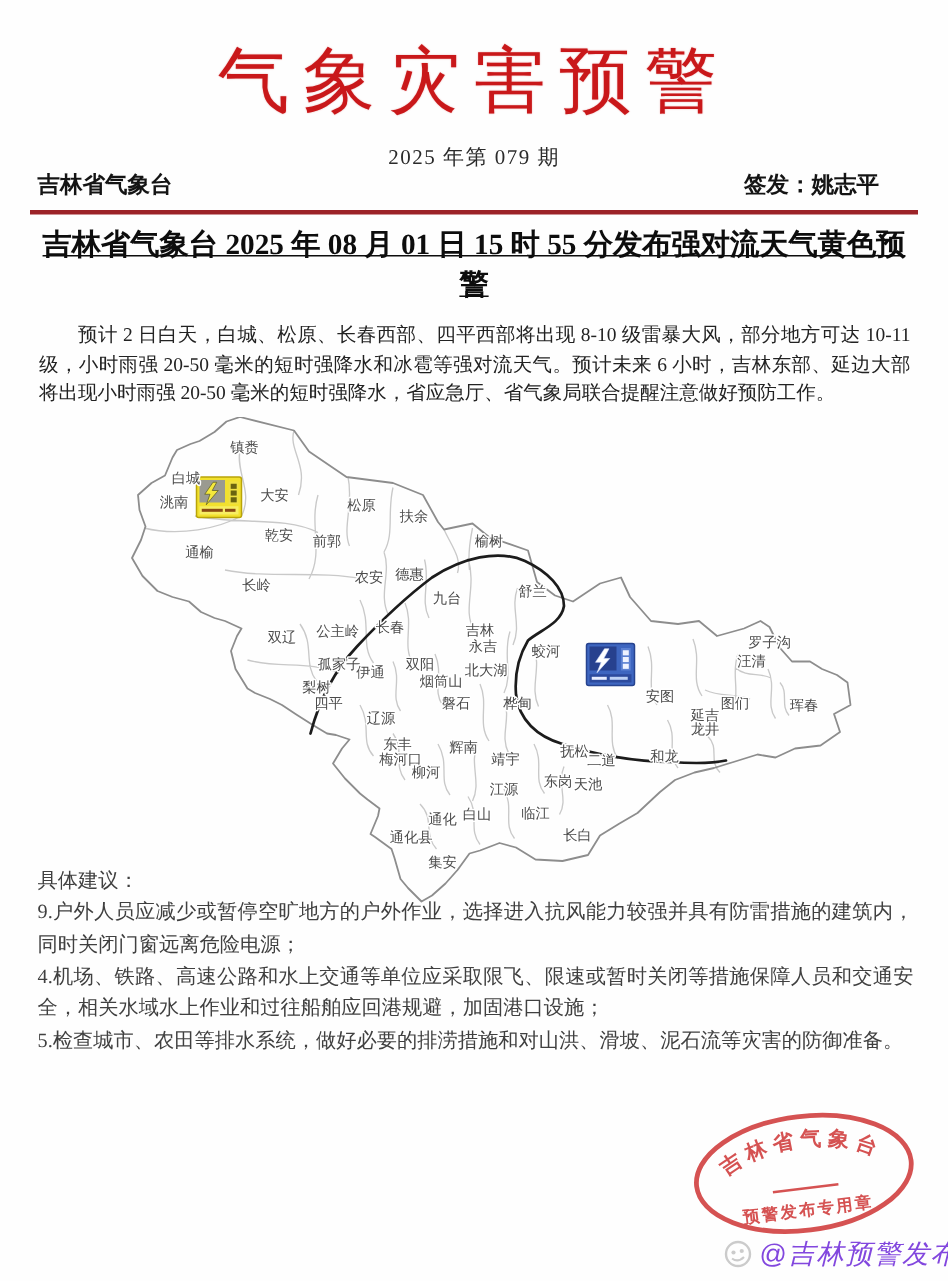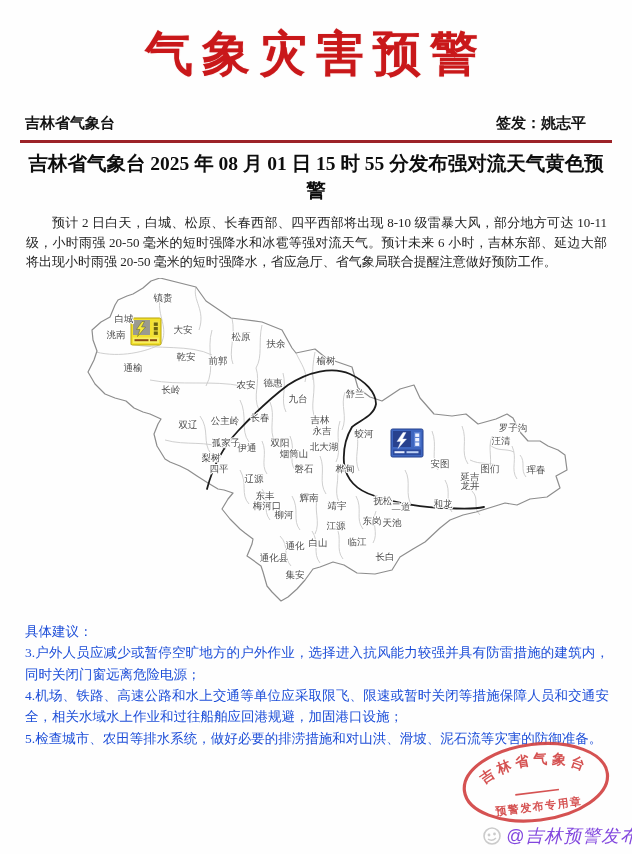--- a/index.html
+++ b/index.html
@@ -4,73 +4,74 @@
 <style>
   html,body{margin:0;padding:0;background:#e9e9e9;}
   .page{
     position:relative;width:632px;height:854px;margin:0 auto;
     background:#fefefe;overflow:hidden;
     font-family:"Liberation Serif","DejaVu Serif",serif;
     color:#1c1c1c;
   }
   .main-title{
     position:absolute;top:22px;left:0;width:632px;text-align:center;
-    font-size:48px;font-weight:bold;color:#c9181a;letter-spacing:9px;
+    font-size:48px;font-weight:normal;color:#c9181a;letter-spacing:9px;
     font-family:"Liberation Serif","DejaVu Serif",serif;
     text-shadow:0 0 1px rgba(201,24,26,.45);
     white-space:nowrap;
   }
   .issue-line{
     position:absolute;top:96px;left:0;width:632px;text-align:center;
     font-size:14px;color:#2b2b2b;letter-spacing:1px;
   }
   .info-row{
     position:absolute;top:114px;left:0;width:632px;box-sizing:border-box;
     padding:0 46px 0 25px;display:flex;justify-content:space-between;
     font-size:15px;font-weight:bold;color:#141414;
   }
   .red-rule{
     position:absolute;top:140px;left:20px;width:592px;height:3px;
     background:#9c2328;border:0;
   }
   .headline{
     position:absolute;top:150px;left:20px;width:592px;text-align:center;
-    font-size:19.5px;font-weight:bold;line-height:1.4;color:#0d0d0d;
+    font-size:19.5px;font-weight:bold;line-height:1.4;color:#0d0d0d;text-decoration:underline;
   }
   .body-text{
     position:absolute;top:213px;left:26px;width:581px;
     font-size:13px;line-height:1.5;text-align:justify;color:#222;
     text-indent:2em;
   }
   svg.map{position:absolute;top:278px;left:0;width:632px;height:332px;}
   svg.map text{
     font-family:"DejaVu Sans","Liberation Sans",sans-serif;
     font-size:9.5px;fill:#4b4b4b;text-anchor:middle;
     paint-order:stroke;stroke:#ffffff;stroke-width:2px;stroke-linejoin:round;
   }
   .suggestions{
-    position:absolute;top:621px;left:25px;width:584px;
-    font-size:13.5px;line-height:1.58;color:#1d4ed8;text-align:justify;
+    position:absolute;top:576px;left:25px;width:584px;
+    font-size:13.5px;line-height:1.58;color:#404040;text-align:justify;
   }
   svg.stamp{position:absolute;left:458px;top:737px;width:160px;height:92px;
     transform:rotate(-7deg);opacity:.92;}
   .stamp-text{font-family:"Liberation Serif","DejaVu Serif",serif;font-weight:bold;}
   .watermark{
     position:absolute;left:482px;top:824px;display:flex;align-items:center;gap:4px;
     color:#6d28d9;font-size:18px;letter-spacing:1px;opacity:.85;
     font-family:"Liberation Sans","DejaVu Sans",sans-serif;white-space:nowrap;font-style:italic;
   }
 </style>
 </head>
 <body>
 
 <div class="page">
 
   <div class="main-title">气象灾害预警</div>
 
+  <div class="issue-line">2025 年第 079 期</div>
 
   <div class="info-row">
     <span>吉林省气象台</span>
     <span>签发：姚志平</span>
   </div>
 
   <div class="red-rule"></div>
 
   <div class="headline">吉林省气象台 2025 年 08 月 01 日 15 时 55 分发布强对流天气黄色预警</div>
 
@@ -187,21 +188,21 @@
         <text x="440" y="467">安图</text>
         <text x="490" y="472">图们</text>
         <text x="470" y="480">延吉</text>
         <text x="470" y="489">龙井</text>
         <text x="536" y="473">珲春</text>
       </g>
   </svg>
 
   <div class="suggestions">
     <div>具体建议：</div>
-    <div>3.户外人员应减少或暂停空旷地方的户外作业，选择进入抗风能力较强并具有防雷措施的建筑内，同时关闭门窗远离危险电源；</div>
+    <div>9.户外人员应减少或暂停空旷地方的户外作业，选择进入抗风能力较强并具有防雷措施的建筑内，同时关闭门窗远离危险电源；</div>
     <div>4.机场、铁路、高速公路和水上交通等单位应采取限飞、限速或暂时关闭等措施保障人员和交通安全，相关水域水上作业和过往船舶应回港规避，加固港口设施；</div>
     <div>5.检查城市、农田等排水系统，做好必要的排涝措施和对山洪、滑坡、泥石流等灾害的防御准备。</div>
   </div>
 
   <svg class="stamp" viewBox="0 0 160 92" aria-hidden="true">
     <ellipse cx="78" cy="45" rx="72" ry="38" fill="none" stroke-width="3.2" stroke="#d24444"></ellipse>
     <defs>
       <path id="stampArc" d="M 15,60 A 63,33 0 0 1 141,60" fill="none"></path>
     </defs>
     <text class="stamp-text" font-size="14" letter-spacing="4" fill="#d24444">

